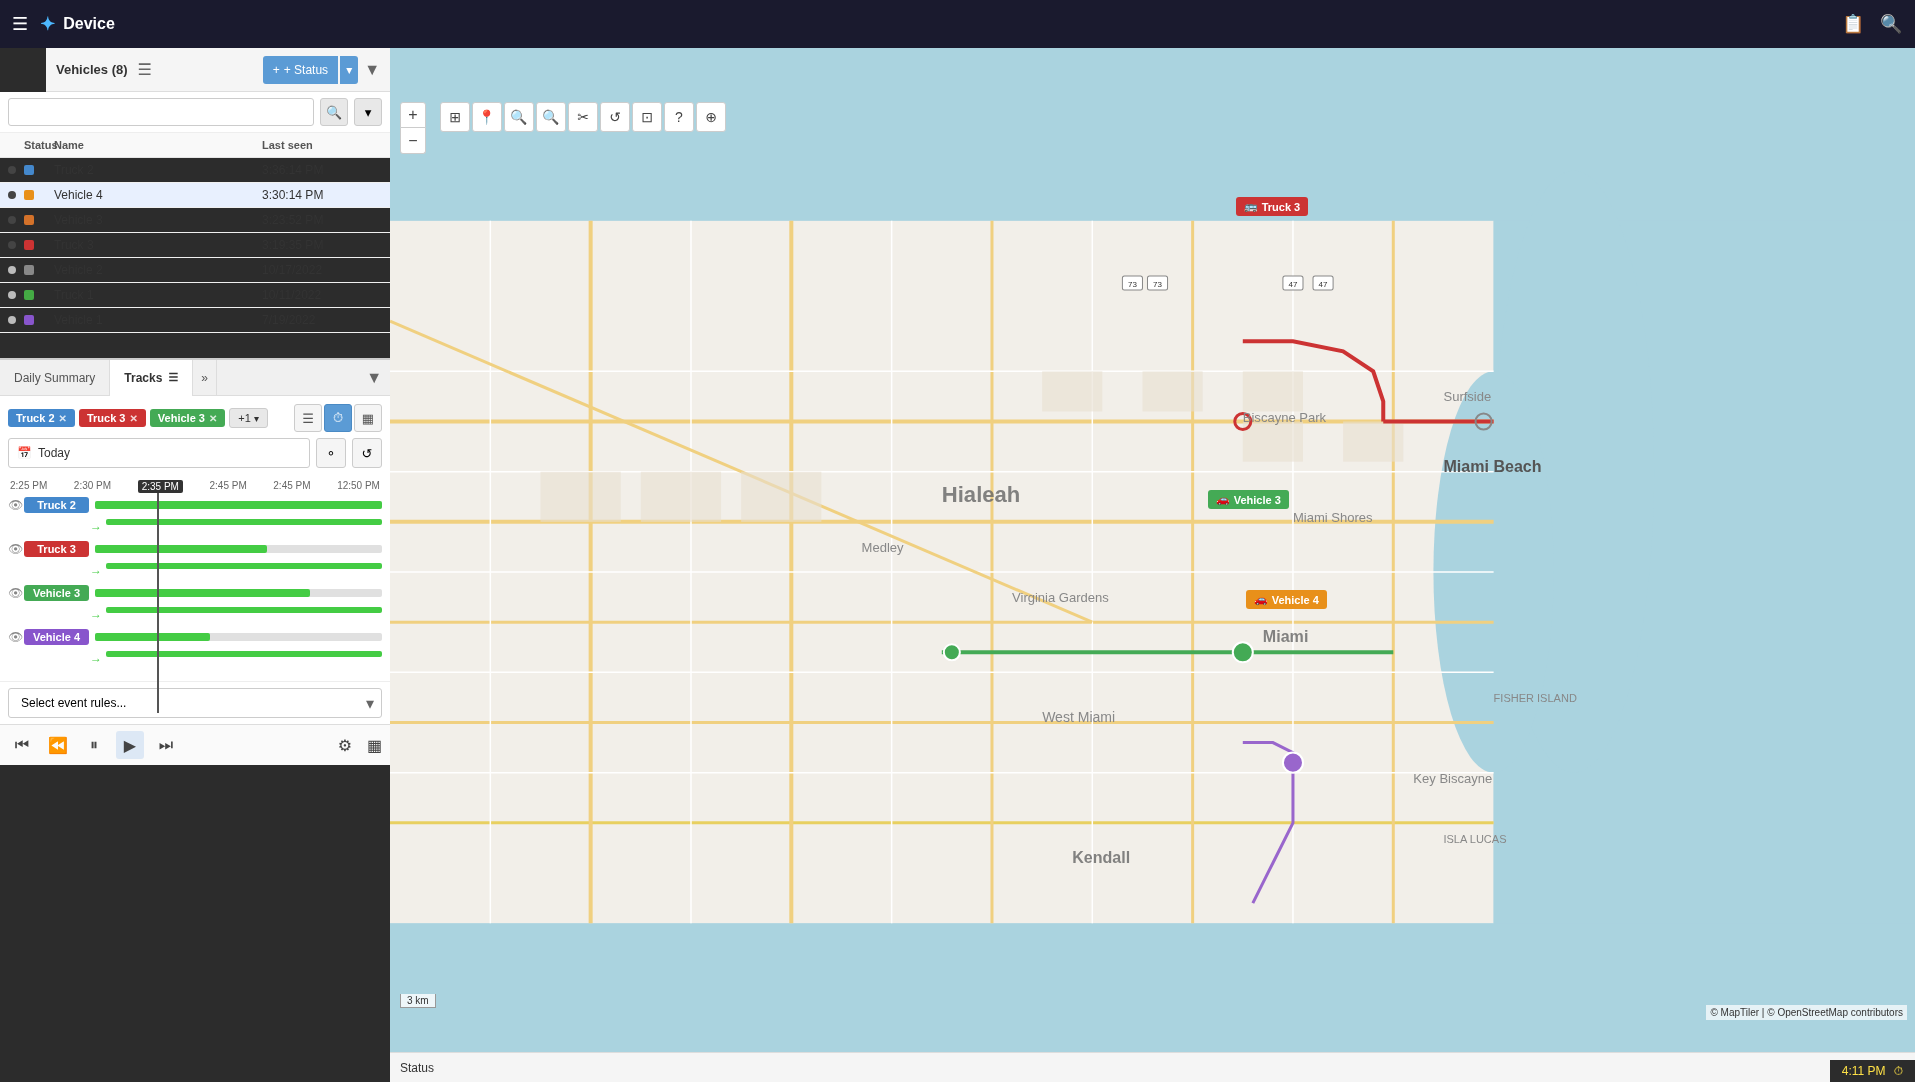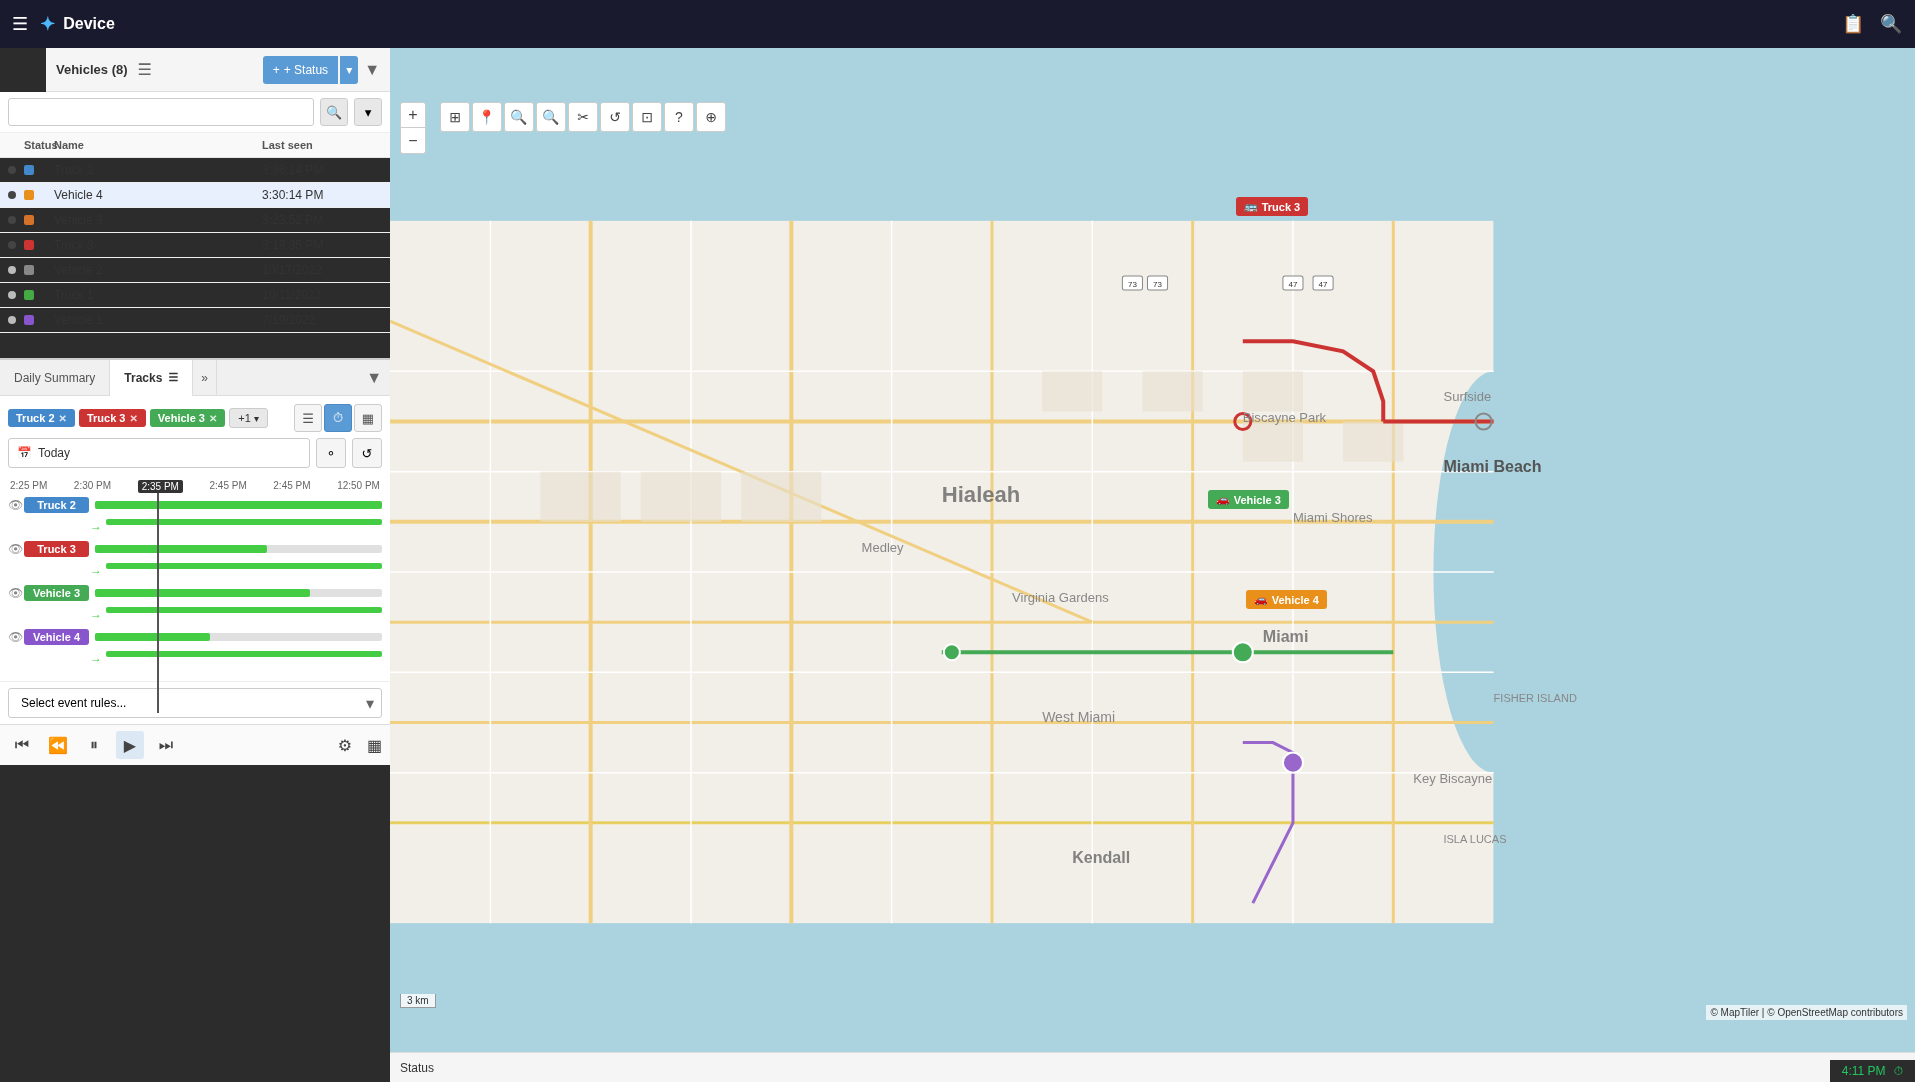--- a/index.html
+++ b/index.html
@@ -411,21 +411,21 @@
       color: #333;
     }
     .status-expand { margin-left: auto; cursor: pointer; }
 
     
     .bottom-time {
       position: fixed;
       bottom: 0;
       right: 0;
       background: #2c2c2c;
-      color: #22c55e;
+      color: #fde047;
       padding: 4px 12px;
       font-size: 12px;
       display: flex;
       align-items: center;
       gap: 8px;
     }
 
     .left-panel-wrapper {
       display: flex;
       flex-direction: column;

